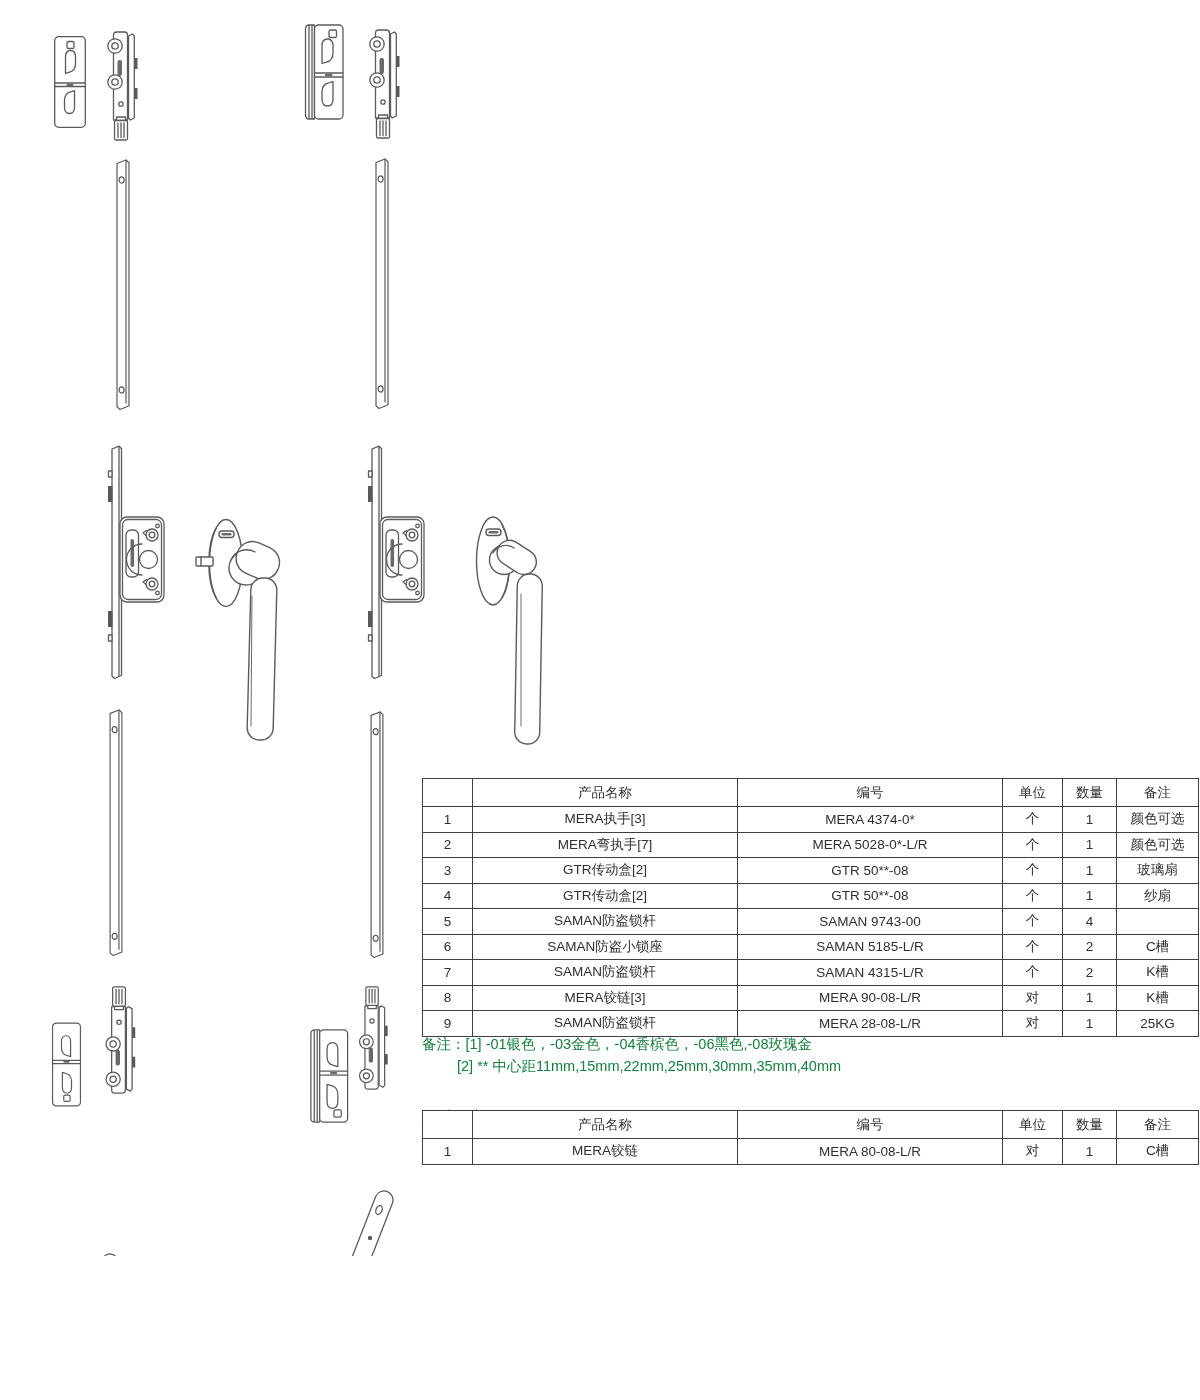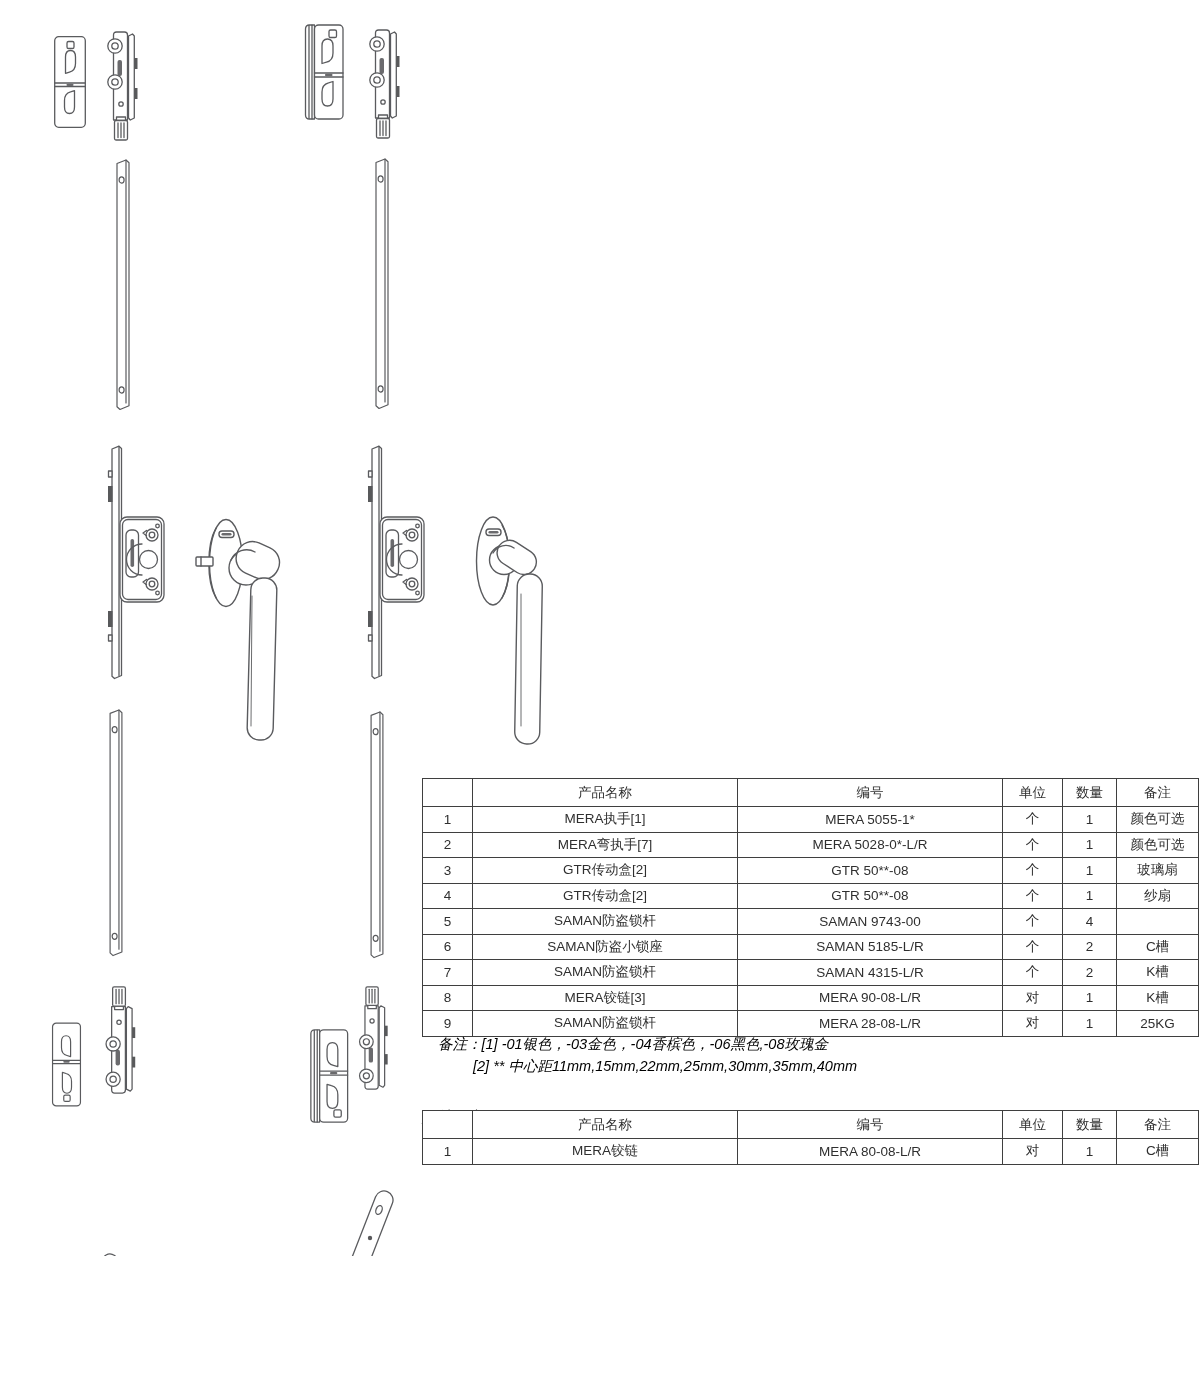--- a/index.html
+++ b/index.html
@@ -6,21 +6,21 @@
   #canvas{position:relative;width:1200px;height:1256px;background:#ffffff;overflow:hidden;
           font-family:"Liberation Sans","DejaVu Sans",sans-serif;color:#333;}
   .part{position:absolute;}
   .flipv{transform:scaleY(-1);}
   table.spec{position:absolute;border-collapse:collapse;table-layout:fixed;background:#fff;}
   table.spec th,table.spec td{border:1.5px solid #3f3f3f;text-align:center;vertical-align:middle;
       padding:0;font-weight:normal;font-size:13.5px;color:#2f2f2f;white-space:nowrap;overflow:hidden;}
   table.spec th{height:27px;}
   table.spec td{height:24.5px;}
   td.rk{font-size:10px;}
-  .noteline{position:absolute;left:438px;font-size:14.5px;color:#000000;white-space:nowrap;font-style:italic;}
+  .noteline{position:absolute;left:422px;font-size:14.5px;color:#15803d;white-space:nowrap;}
   .lbl3{position:absolute;left:422px;font-size:14px;color:#2f2f2f;white-space:nowrap;}
 </style>
 </head>
 <body>
 
 <div id="canvas">
 
   <svg width="0" height="0" style="position:absolute" aria-hidden="true">
     <defs>
       <symbol id="sym-keeper" viewBox="0 0 34 94">
@@ -301,22 +301,22 @@
         <th>产品名称</th>
         <th>编号</th>
         <th>单位</th>
         <th>数量</th>
         <th>备注</th>
       </tr>
     </thead>
     <tbody>
       <tr>
         <td>1</td>
-        <td>MERA执手[1]</td>
-        <td>MERA 5055-1*</td>
+        <td>MERA执手[3]</td>
+        <td>MERA 4374-0*</td>
         <td>个</td>
         <td>1</td>
         <td class="rk">颜色可选</td>
       </tr>
       <tr>
         <td>2</td>
         <td>MERA弯执手[7]</td>
         <td>MERA 5028-0*-L/R</td>
         <td>个</td>
         <td>1</td>

